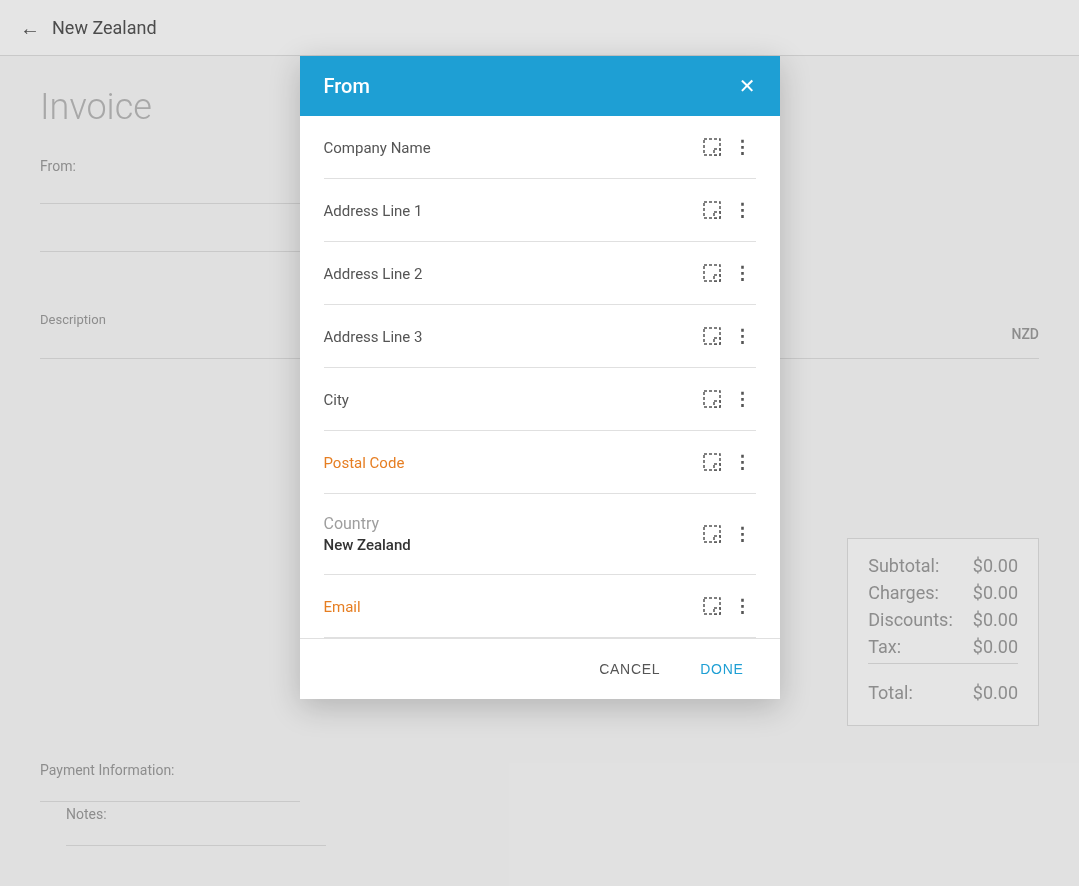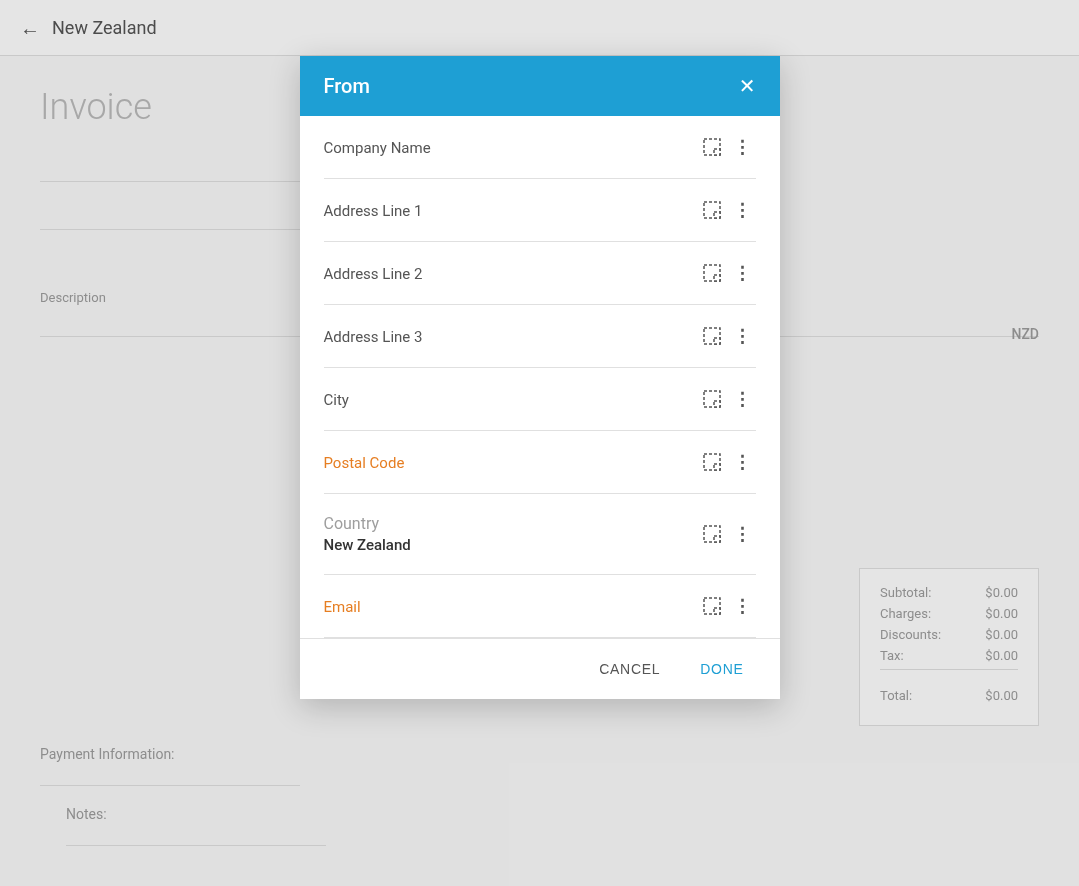--- a/index.html
+++ b/index.html
@@ -78,21 +78,21 @@
       right: 40px;
       bottom: 160px;
       background: #fff;
       border: 1px solid #e0e0e0;
       padding: 16px 20px;
       min-width: 180px;
     }
     .summary-row {
       display: flex;
       justify-content: space-between;
-      font-size: 13px;
+      font-size: 18px;
       color: #9e9e9e;
       margin-bottom: 6px;
       gap: 20px;
       text-align: right;
     }
     .summary-row.total {
       border-top: 1px solid #e0e0e0;
       padding-top: 18px;
       margin-top: 4px;
     }
@@ -238,20 +238,21 @@
 
 <div class="top-bar">
   <span class="back-arrow">←</span>
   <span class="top-bar-title">New Zealand</span>
 </div>
 
 <div class="main-content">
   <div class="invoice-title">Invoice</div>
 
   <div class="field-row">
+    <span class="field-label">From:</span>
     <div class="field-line"></div>
   </div>
 
   <div class="field-row">
     <div class="field-line"></div>
   </div>
 
   <div style="margin-top:60px;">
     <div class="description-label">Description</div>
     <div class="field-line" style="width:100%;"></div>
@@ -275,21 +276,21 @@
     <div class="summary-row">
       <span>Tax:</span>
       <span>$0.00</span>
     </div>
     <div class="summary-row total">
       <span>Total:</span>
       <span>$0.00</span>
     </div>
   </div>
 
-  <div style="position:absolute; bottom:100px; left:40px;">
+  <div style="position:absolute; bottom:84px; left:40px;">
     <div class="payment-label">Payment Information:</div>
     <div class="field-line" style="width:260px;"></div>
   </div>
 
   <div style="position:absolute; bottom:40px; left:40px;margin-left:26px;">
     <div class="notes-label">Notes:</div>
     <div class="field-line" style="width:260px;"></div>
   </div>
 </div>
 

